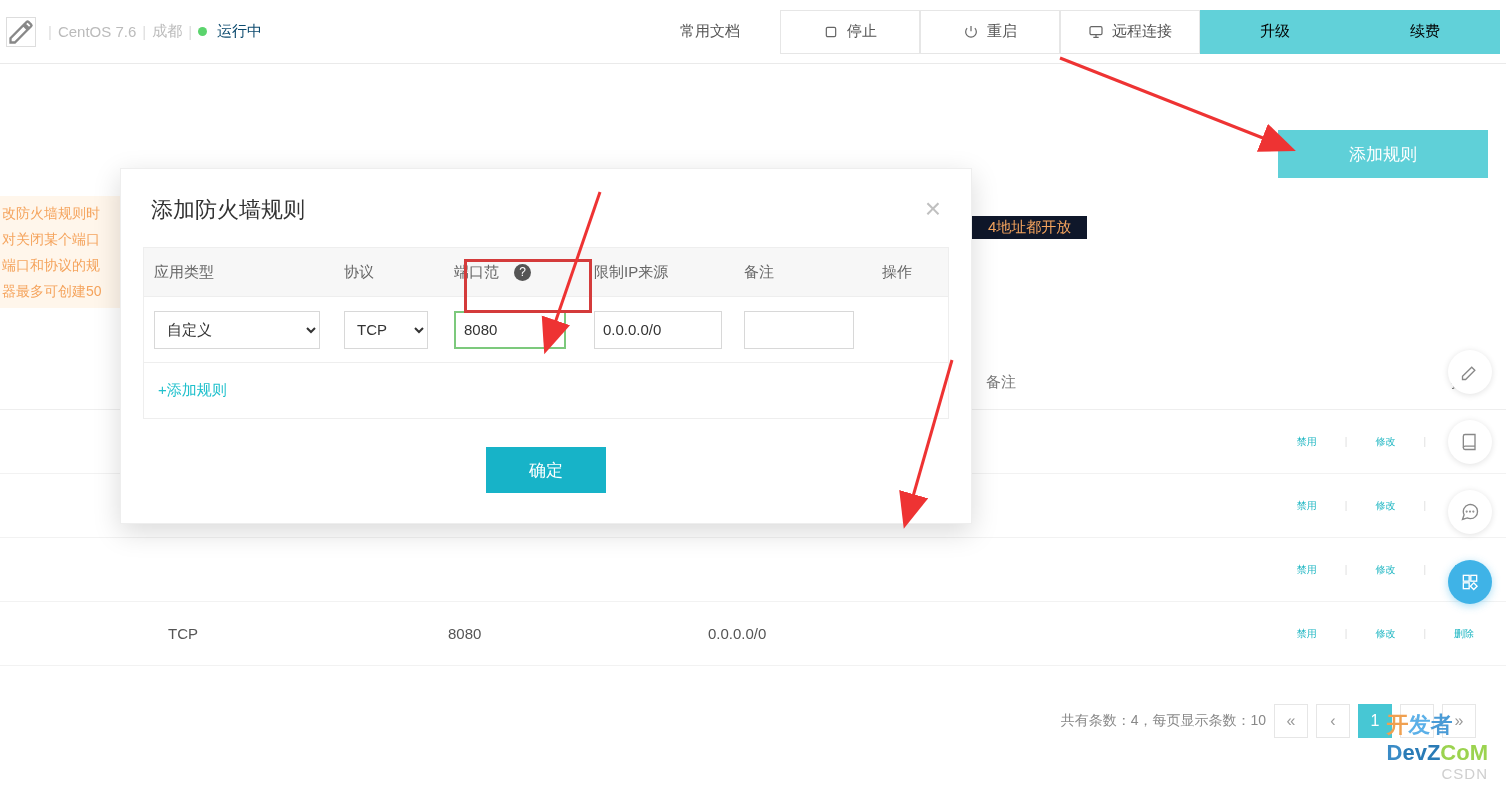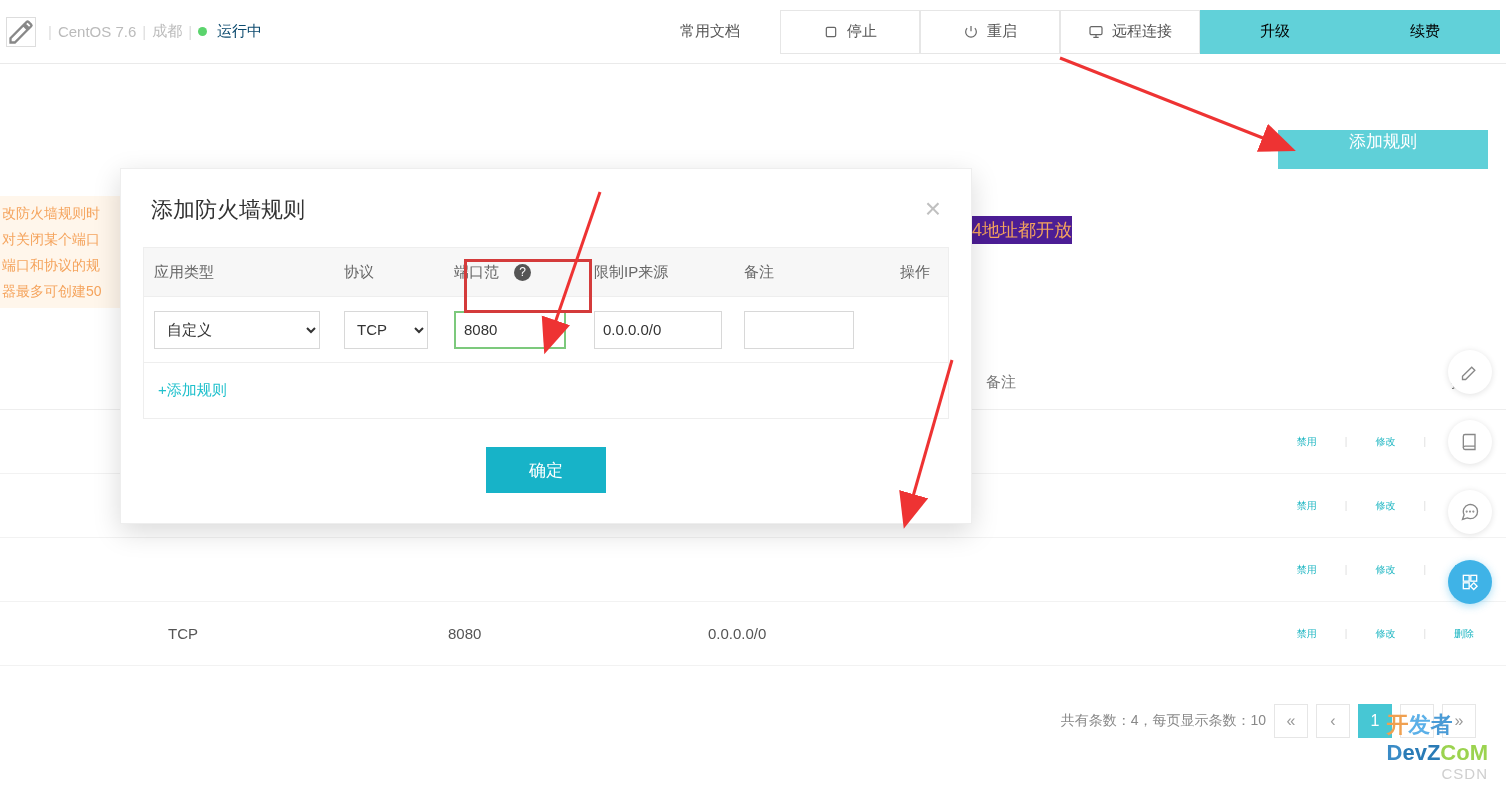--- a/index.html
+++ b/index.html
@@ -15,25 +15,25 @@
 
 .topbar .spacer { flex: 1; }
 .topbtn { height: 44px; min-width: 140px; padding: 0 24px; display: flex; align-items: center; justify-content: center; gap: 8px; font-size: 15px; color: #555; background: #fff; border: 1px solid transparent; cursor: pointer; }
 .topbtn.link { border: none; }
 .topbtn svg, .topbtn .ico { width: 16px; height: 16px; }
 .topbtn.bordered { border: 1px solid #e6e6e6; }
 .topbtn.primary { background: #61d1d9; color: #000000; border: none; min-width: 150px; margin-left: 0; }
 
 
 .addrule-row { display: flex; justify-content: flex-end; padding: 0 18px; margin-top: 66px; }
-.addrule-btn { width: 210px; height: 39px; background: #5fd0d8; color: #fff; display: flex; justify-content: center; font-size: 17px; cursor: pointer; }
+.addrule-btn { width: 210px; height: 48px; background: #5fd0d8; color: #fff; display: flex; align-items: center; justify-content: center; font-size: 17px; cursor: pointer; }
 
 
 .bg-warning { position: absolute; left: 0; top: 196px; width: 120px; background: #fff6eb; color: #f5a45d; font-size: 14px; line-height: 26px; padding: 4px 8px 4px 2px; overflow: hidden; white-space: nowrap; }
-.bg-warning-right { position: absolute; left: 972px; top: 216px; background: #4c1d95; color: #f5a45d; font-size: 18px; padding: 2px 0; }
+.bg-warning-right { position: absolute; left: 972px; top: 216px; background: #0f172a; color: #f5a45d; font-size: 15px; padding: 2px 16px; }
 
 
 .bg-table { position: absolute; left: 0; top: 356px; right: 0; }
 .bg-thead { display: flex; color: #777; font-size: 15px; height: 54px; align-items: center; border-bottom: 1px solid #eee; padding-left: 168px; }
 .bg-thead .col-note { flex: 0 0 140px; }
 .bg-thead .col-ops { margin-left: auto; margin-right: 40px; }
 .bg-row { display: flex; align-items: center; height: 64px; border-bottom: 1px solid #f2f2f2; padding-left: 168px; font-size: 15px; color: #555; }
 .bg-row .c1 { width: 280px; }
 .bg-row .c2 { width: 260px; }
 .bg-row .c3 { width: 260px; }
@@ -59,21 +59,21 @@
 .modal .close-x { font-size: 28px; color: #c0c0c0; cursor: pointer; line-height: 1; }
 .modal .mbody { padding: 4px 22px 8px; }
 .mtbl { border: 1px solid #eee; }
 .mtbl .mth { display: flex; background: #f7f7f7; color: #666; font-size: 15px; height: 48px; align-items: center; }
 .mtbl .mth > div, .mtbl .mtr > div { padding: 0 10px; }
 .col-app { width: 190px; }
 .col-proto { width: 110px; }
 .col-port { width: 140px; display: flex; align-items: center; gap: 15px; }
 .col-ip { width: 150px; }
 .col-rem { width: 120px; }
-.col-op { flex: 1; text-align: right; padding-right: 18px !important; }
+.col-op { flex: 1; text-align: center; padding-right: 18px !important; }
 .help-q { display: inline-flex; width: 17px; height: 17px; border-radius: 50%; background: #555; color: #fff; align-items: center; justify-content: center; font-size: 12px; }
 
 .mtbl .mtr { display: flex; align-items: center; height: 66px; border-top: 1px solid #eee; }
 .mtbl select, .mtbl input { height: 38px; border: 1px solid #d8d8d8; font-size: 15px; padding: 0 8px; outline: none; color: #333; background: #fff; }
 .mtbl .col-app select { width: 166px; }
 .mtbl .col-proto select { width: 84px; }
 .mtbl .col-port input { width: 112px; border: 2px solid #7cc97c; }
 .mtbl .col-port { position: relative; }
 .mtbl .col-ip input { width: 128px; }
 .mtbl .col-rem input { width: 110px; }

